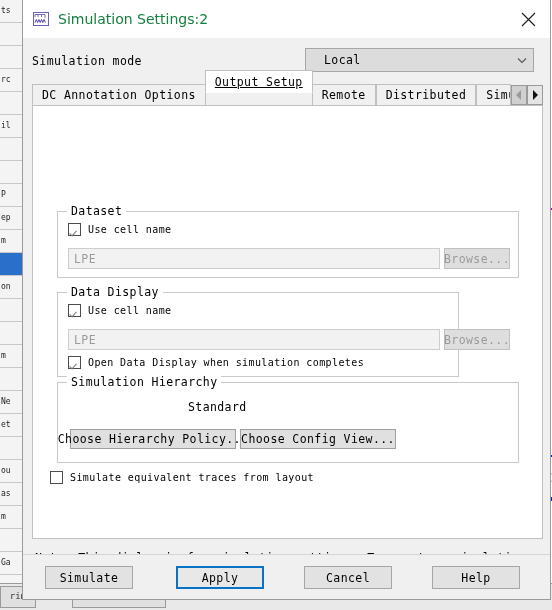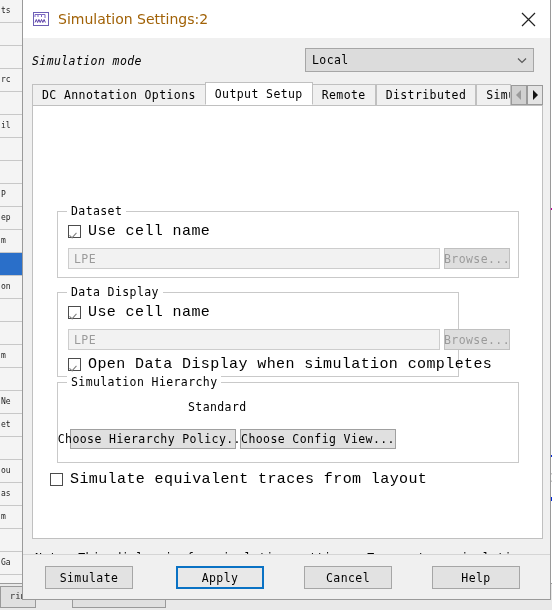--- a/index.html
+++ b/index.html
@@ -129,21 +129,21 @@
   }
   .title-icon {
     width: 18px; height: 18px;
     flex: 0 0 auto;
     margin-right: 8px;
     position: relative;
   }
   .title-text {
     font-family: "DejaVu Sans", "Liberation Sans", sans-serif;
     font-size: 14px;
-    color: #a16207;
+    color: #15803d;
     flex: 1 1 auto;
     white-space: nowrap;
     overflow: hidden;
   }
   .close-btn {
     width: 44px; height: 38px;
     flex: 0 0 auto;
     display: flex;
     align-items: center;
     justify-content: center;
@@ -163,36 +163,35 @@
     left: 0; top: 8px;
     width: 100%;
     height: 30px;
     display: flex;
     align-items: center;
   }
   .simmode-label {
     margin-left: 9px;
     font-size: 11.5px;
     letter-spacing: 0.4px;
-    font-style: italic;
   }
   .simmode-combo {
     position: absolute;
     left: 282px;
     top: 2px;
     width: 229px;
     height: 24px;
     background: #dcdcdc;
     border: 1px solid #a6a6a6;
     display: flex;
     align-items: center;
     box-sizing: border-box;
   }
   .simmode-combo .val {
-    padding-left: 6px;
+    padding-left: 18px;
     font-size: 11.5px;
     flex: 1 1 auto;
     letter-spacing: 0.4px;
   }
   .chev {
     width: 22px; height: 22px;
     display: flex; align-items: center; justify-content: center;
     flex: 0 0 auto;
   }
 
@@ -221,21 +220,22 @@
     position: relative;
     top: 0px;
   }
   .tab.active {
     background: #ffffff;
     height: 23px;
     line-height: 23px;
     border: 1px solid #c0c0c0;
     border-bottom: 1px solid #ffffff;
     z-index: 3;
-    margin: 0 -1px;
+    margin: 12px -1px;
+    text-decoration: underline;
   }
   .tab.clipped {
     overflow: hidden;
   }
   .tab-nav {
     margin-left: auto;
     display: flex;
     align-items: flex-end;
     flex: 0 0 auto;
   }
@@ -292,24 +292,23 @@
   .checkbox.checked::after {
     content: "";
     position: absolute;
     left: 2px; top: 5px;
     width: 3px; height: 6px;
     border: solid #7b7b7b;
     border-width: 0 1.6px 1.6px 0;
     transform: rotate(42deg);
   }
   .chk-label {
-    font-size: 15px;
-    letter-spacing: 0.4px;
-    white-space: nowrap;
-    font-family: Liberation Mono, monospace;
+    font-size: 10px;
+    letter-spacing: 0.4px;
+    white-space: nowrap;
   }
 
   .field-row {
     position: absolute;
     display: flex;
     align-items: center;
   }
   .textfield {
     height: 21px;
     background: #f2f2f2;

